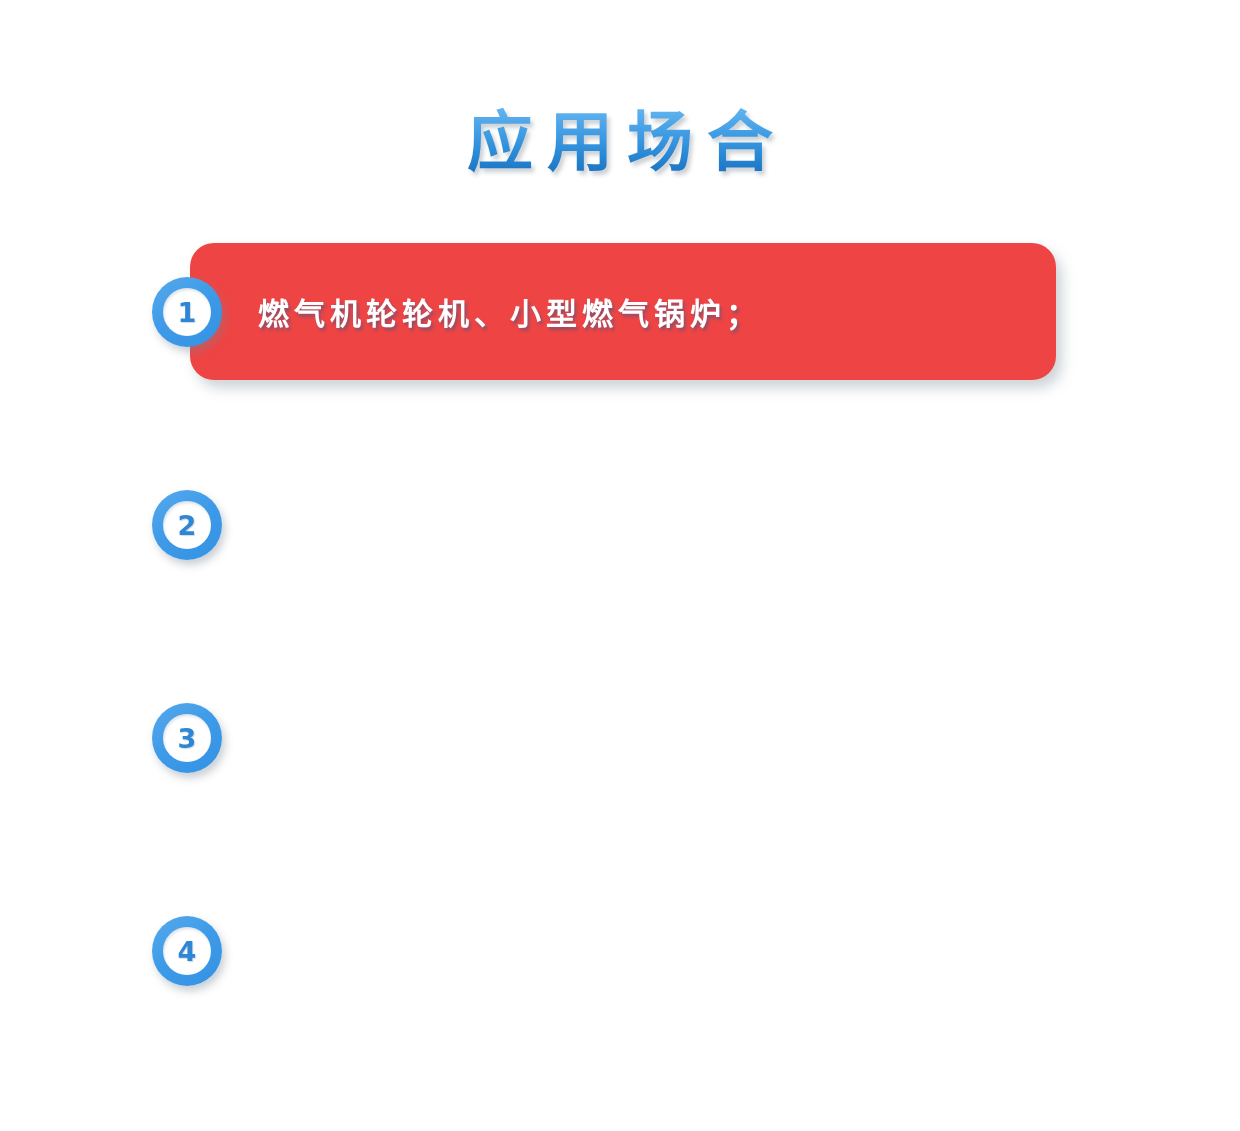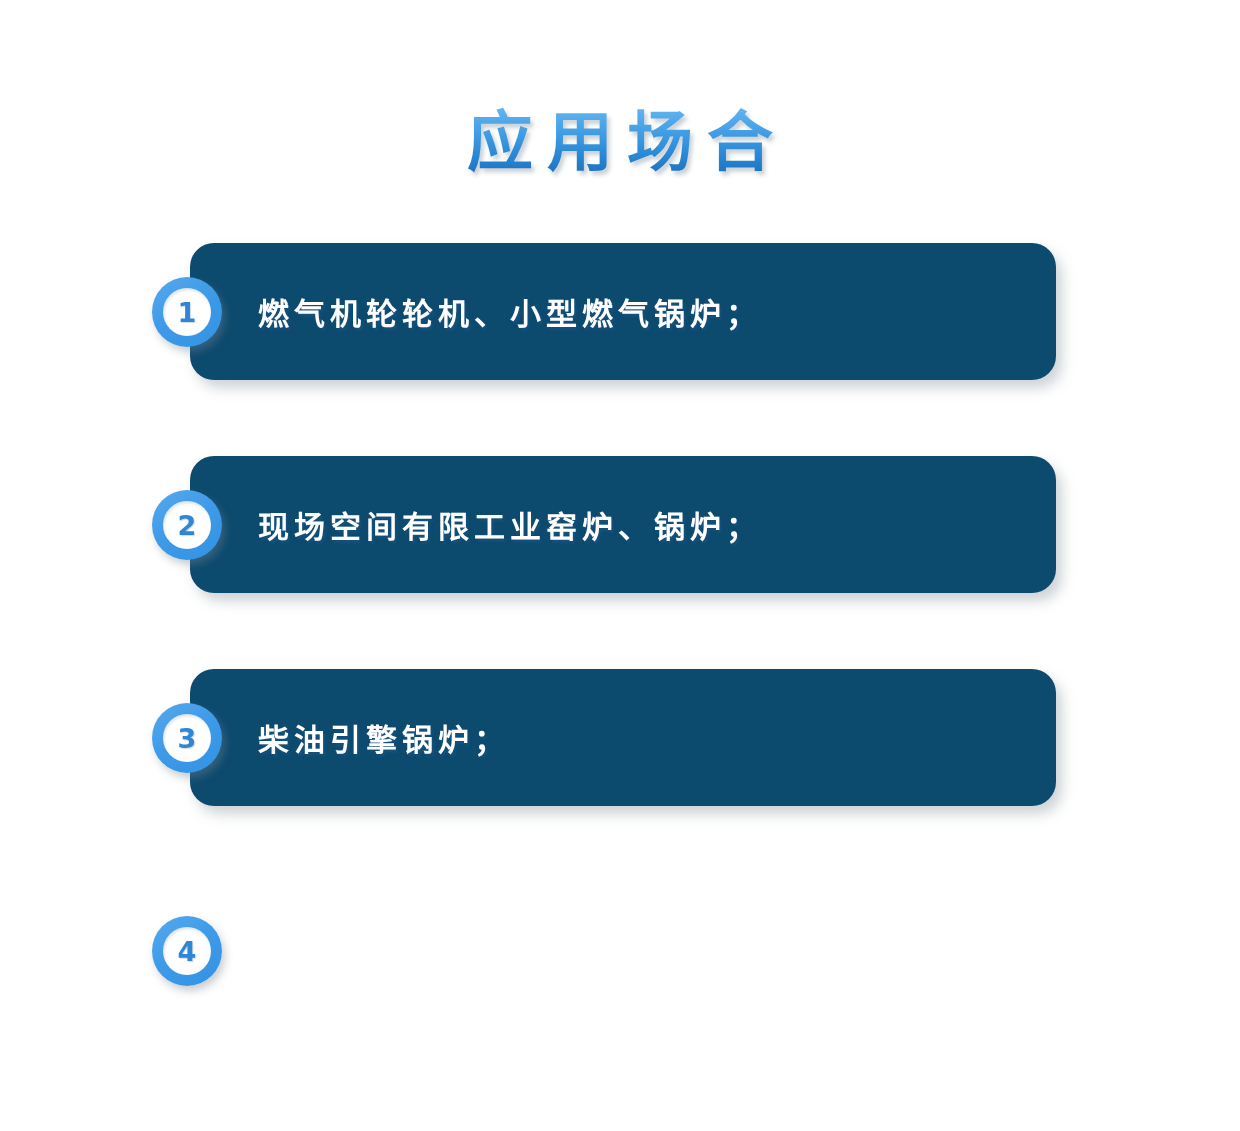--- a/index.html
+++ b/index.html
@@ -63,21 +63,21 @@
   .card-row:last-child {
     margin-bottom: 0;
   }
 
   .card-bar {
     position: absolute;
     left: 190px;
     top: 0;
     width: 866px;
     height: 137px;
-    background: #0c4a6e;
+    background: #ef4444;
     border-radius: 24px;
     box-shadow: 6px 8px 13px rgba(120, 132, 145, 0.36);
   }
 
   .card-text {
     position: absolute;
     left: 68px;
     top: 0;
     height: 137px;
     display: flex;
@@ -140,34 +140,28 @@
         <div class="card-text">燃气机轮轮机、小型燃气锅炉；</div>
       </div>
       <div class="badge">
         <div class="badge-inner">
           <span class="badge-num">1</span>
         </div>
       </div>
     </div>
 
     <div class="card-row">
-      <div class="card-bar">
-        <div class="card-text">现场空间有限工业窑炉、锅炉；</div>
-      </div>
       <div class="badge">
         <div class="badge-inner">
           <span class="badge-num">2</span>
         </div>
       </div>
     </div>
 
     <div class="card-row">
-      <div class="card-bar">
-        <div class="card-text">柴油引擎锅炉；</div>
-      </div>
       <div class="badge">
         <div class="badge-inner">
           <span class="badge-num">3</span>
         </div>
       </div>
     </div>
 
     <div class="card-row">
       <div class="badge">
         <div class="badge-inner">

